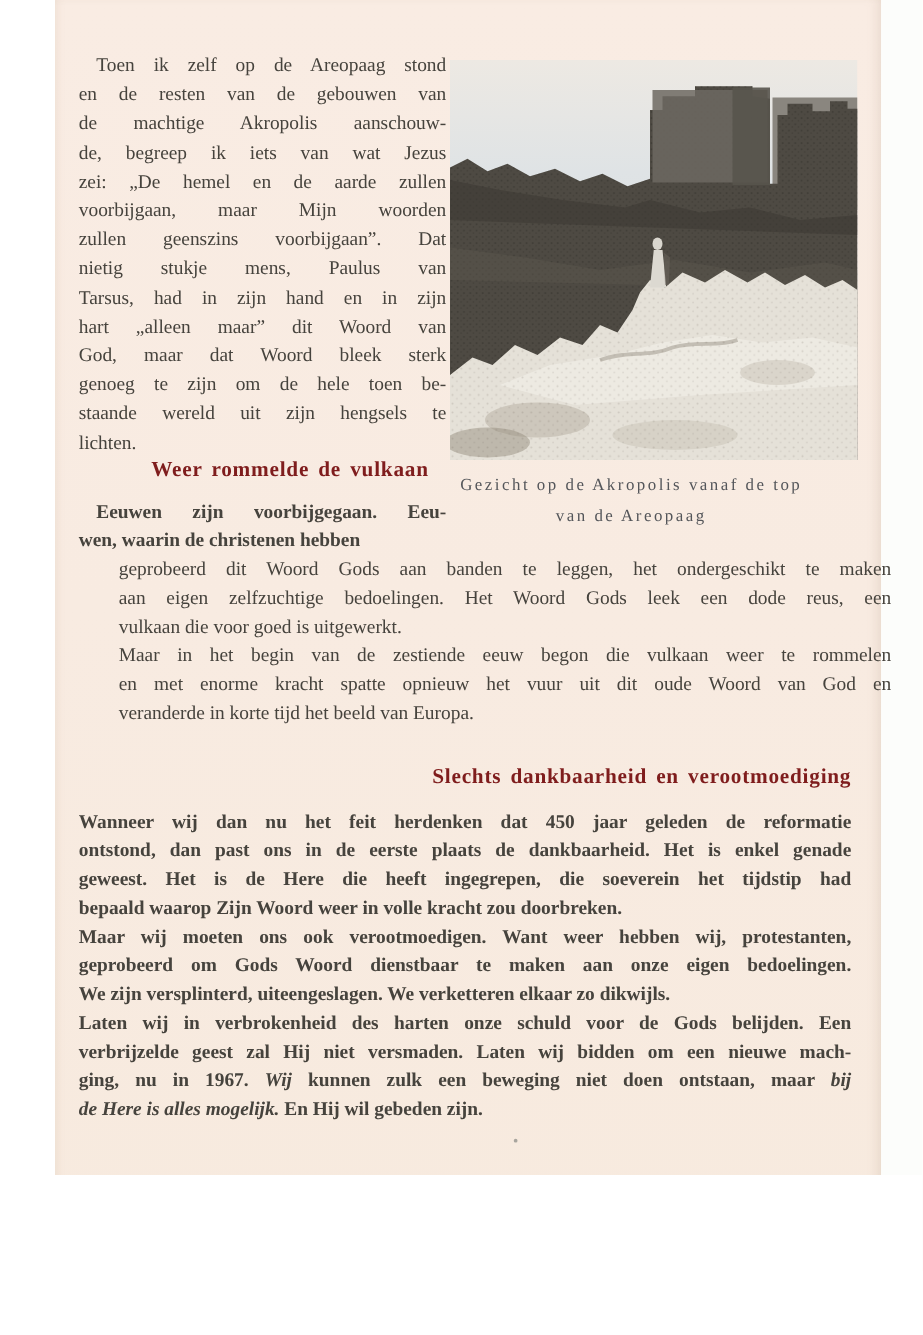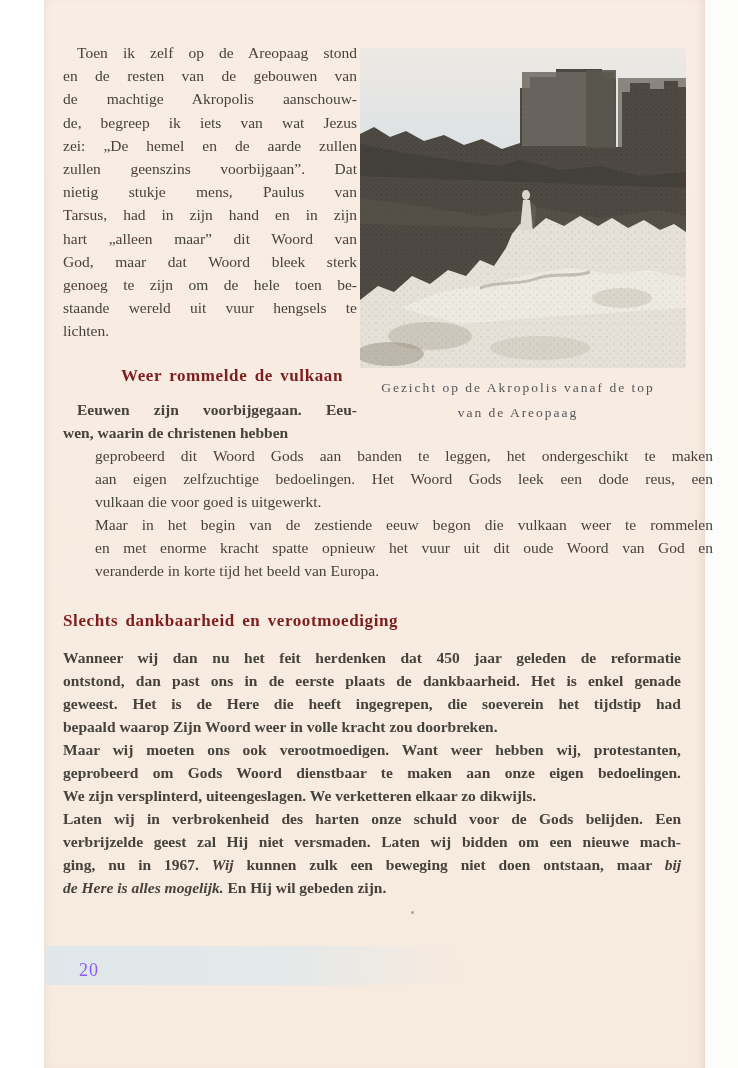--- a/index.html
+++ b/index.html
@@ -1,66 +1,67 @@
 <!DOCTYPE html>
 <html><head>
 <meta charset="utf-8">
 <style>
   html,body{margin:0;padding:0;}
-  .screen{position:relative;width:738px;height:1068px;background:#fdfdfb;overflow:hidden;
+  .screen{position:relative;width:738px;height:940px;background:#fdfdfb;overflow:hidden;
           font-family:"Liberation Serif","DejaVu Serif",serif;color:#46433d;}
   .scan-margin{position:absolute;top:0;height:1068px;background:#ffffff;}
   .scan-margin.left{left:0;width:44px;}
   .scan-margin.right{right:0;width:33px;background:#fcfdfb;}
   .page{position:absolute;left:44px;top:0;width:661px;height:1068px;
         background:linear-gradient(180deg,#f9ece3 0%,#f8ebe1 45%,#f7eade 100%);
         box-shadow:inset -8px 0 12px -9px rgba(150,120,95,.28), inset 6px 0 9px -7px rgba(150,120,95,.18);}
   .textblock{position:absolute;font-size:15.5px;}
   .tline{line-height:23.2px;text-align:justify;text-align-last:justify;}
   .tline.end{text-align-last:left;}
   .tline.ind{text-indent:14px;}
   .it{font-style:italic;}
   .intro{left:63px;top:41px;width:294px;}
   .para2{left:63px;top:398px;width:294px;font-weight:bold;}
   .fullA{left:63px;top:444px;width:618px;margin-left:32px;}
   .fullB{left:63px;top:646px;width:618px;font-weight:bold;}
   .fullA .tline,.fullB .tline{line-height:23px;}
   .heading{position:absolute;font-weight:bold;font-size:17px;color:#7f1d1d;letter-spacing:.6px;word-spacing:2.5px;}
   .h1{left:82px;top:366px;width:300px;text-align:center;}
-  .h2{left:63px;top:611px;width:618px;text-align:left;}
+  .h2{left:63px;top:611px;width:618px;text-align:right;}
   .photo{position:absolute;left:360px;top:48px;width:326px;height:320px;}
   .photo svg{display:block;}
-  .caption{position:absolute;left:345px;top:375px;width:346px;text-align:center;
+  .caption{position:absolute;left:332px;top:375px;width:346px;text-align:center;
            font-size:13.5px;letter-spacing:2px;color:#54565a;line-height:25px;}
   .band{position:absolute;left:45px;top:946px;width:440px;height:39px;
         background:linear-gradient(90deg,rgba(222,231,235,.95) 0%,rgba(224,233,236,.8) 55%,rgba(226,234,237,0) 95%);}
   .pagenum{position:absolute;left:79px;top:960px;font-size:18px;letter-spacing:1px;color:#8b5cf6;}
   .inkdot{position:absolute;left:411px;top:911px;width:3px;height:3px;border-radius:50%;background:#8d8d88;opacity:.75;}
 </style>
 </head>
 <body>
 
 <div class="screen">
   <div class="scan-margin left"></div>
   <div class="page"></div>
   <div class="scan-margin right"></div>
 
   <div class="textblock intro">
       <div class="tline ind">Toen ik zelf op de Areopaag stond</div>
       <div class="tline">en de resten van de gebouwen van</div>
       <div class="tline">de machtige Akropolis aanschouw-</div>
       <div class="tline">de, begreep ik iets van wat Jezus</div>
       <div class="tline">zei: „De hemel en de aarde zullen</div>
+      <div class="tline">voorbijgaan, maar Mijn woorden</div>
       <div class="tline">zullen geenszins voorbijgaan”. Dat</div>
       <div class="tline">nietig stukje mens, Paulus van</div>
       <div class="tline">Tarsus, had in zijn hand en in zijn</div>
       <div class="tline">hart „alleen maar” dit Woord van</div>
       <div class="tline">God, maar dat Woord bleek sterk</div>
       <div class="tline">genoeg te zijn om de hele toen be-</div>
-      <div class="tline">staande wereld uit vuur hengsels te</div>
+      <div class="tline">staande wereld uit zijn hengsels te</div>
       <div class="tline end">lichten.</div>
     </div>
 
   <div class="photo" role="img" aria-label="Zwart-wit foto: rotsen van de Areopaag met de ruïnes van de Akropolis">
     <svg viewBox="0 0 326 320" width="326" height="320" preserveAspectRatio="none">
       <defs>
         <linearGradient id="sky" x1="0" y1="0" x2="0" y2="1">
           <stop offset="0" stop-color="#ede9e3"></stop>
           <stop offset="0.28" stop-color="#dfe3e5"></stop>
           <stop offset="1" stop-color="#d2d7d9"></stop>

